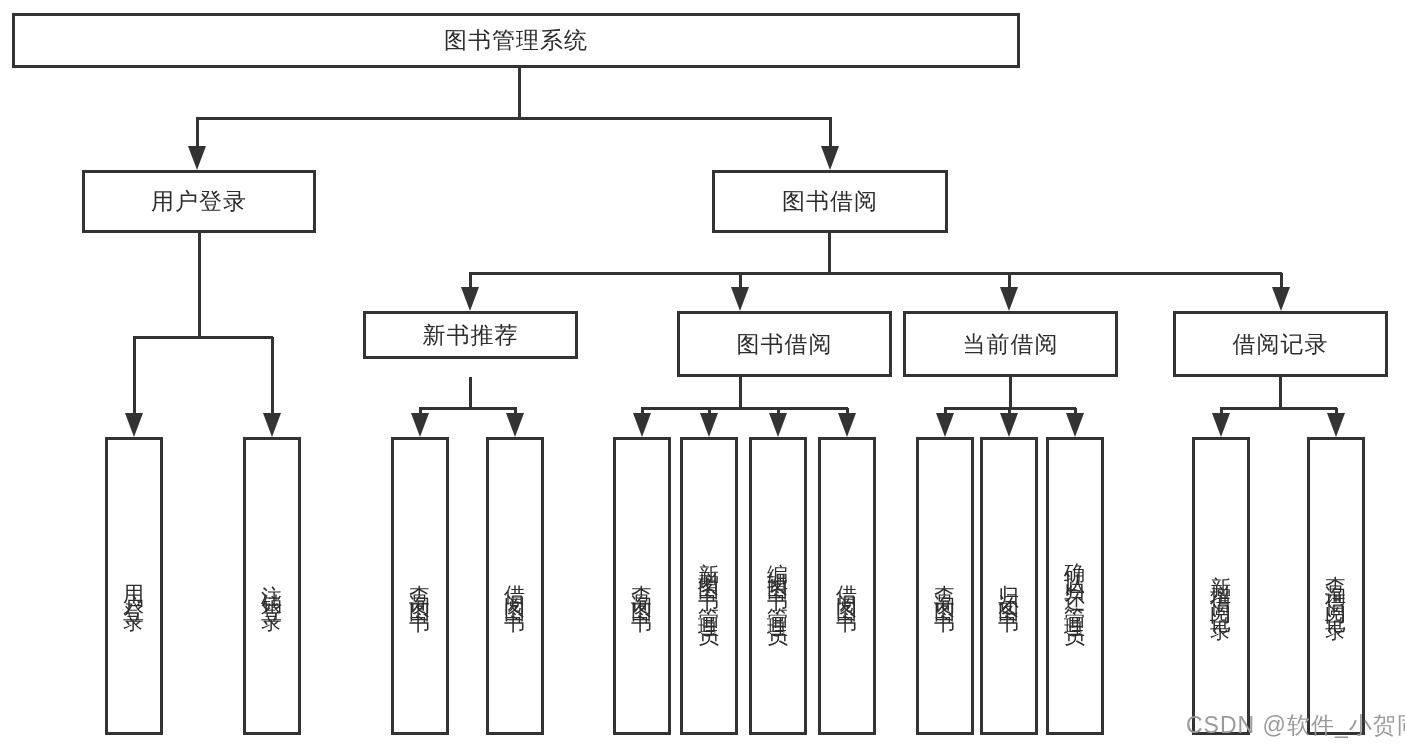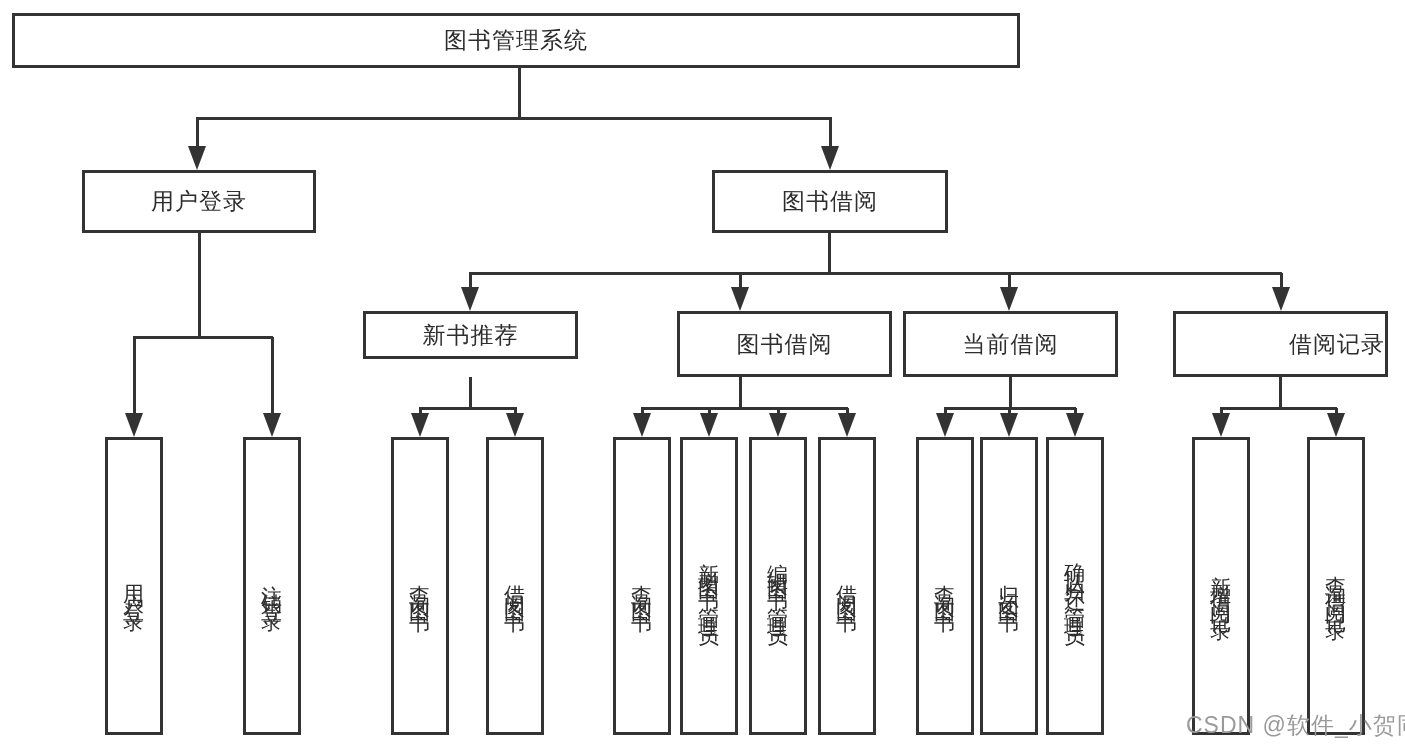--- a/index.html
+++ b/index.html
@@ -56,21 +56,21 @@
   </div>
 
   <div class="box" style="left:633px;top:311px;width:215px;height:66px;margin-left:44px;">
     <span>图书借阅</span>
   </div>
 
   <div class="box" style="left:903px;top:311px;width:215px;height:66px;">
     <span>当前借阅</span>
   </div>
 
-  <div class="box" style="left:1173px;top:311px;width:215px;height:66px;justify-content:flex-end;">
+  <div class="box" style="left:1173px;top:311px;width:215px;height:66px;">
     <span>借阅记录</span>
   </div>
 
   <div class="vbox" style="left:105px;">
     <span class="vlabel">用户登录</span>
   </div>
   <div class="vbox" style="left:243px;">
     <span class="vlabel">注销登录</span>
   </div>
   <div class="vbox" style="left:391px;">

